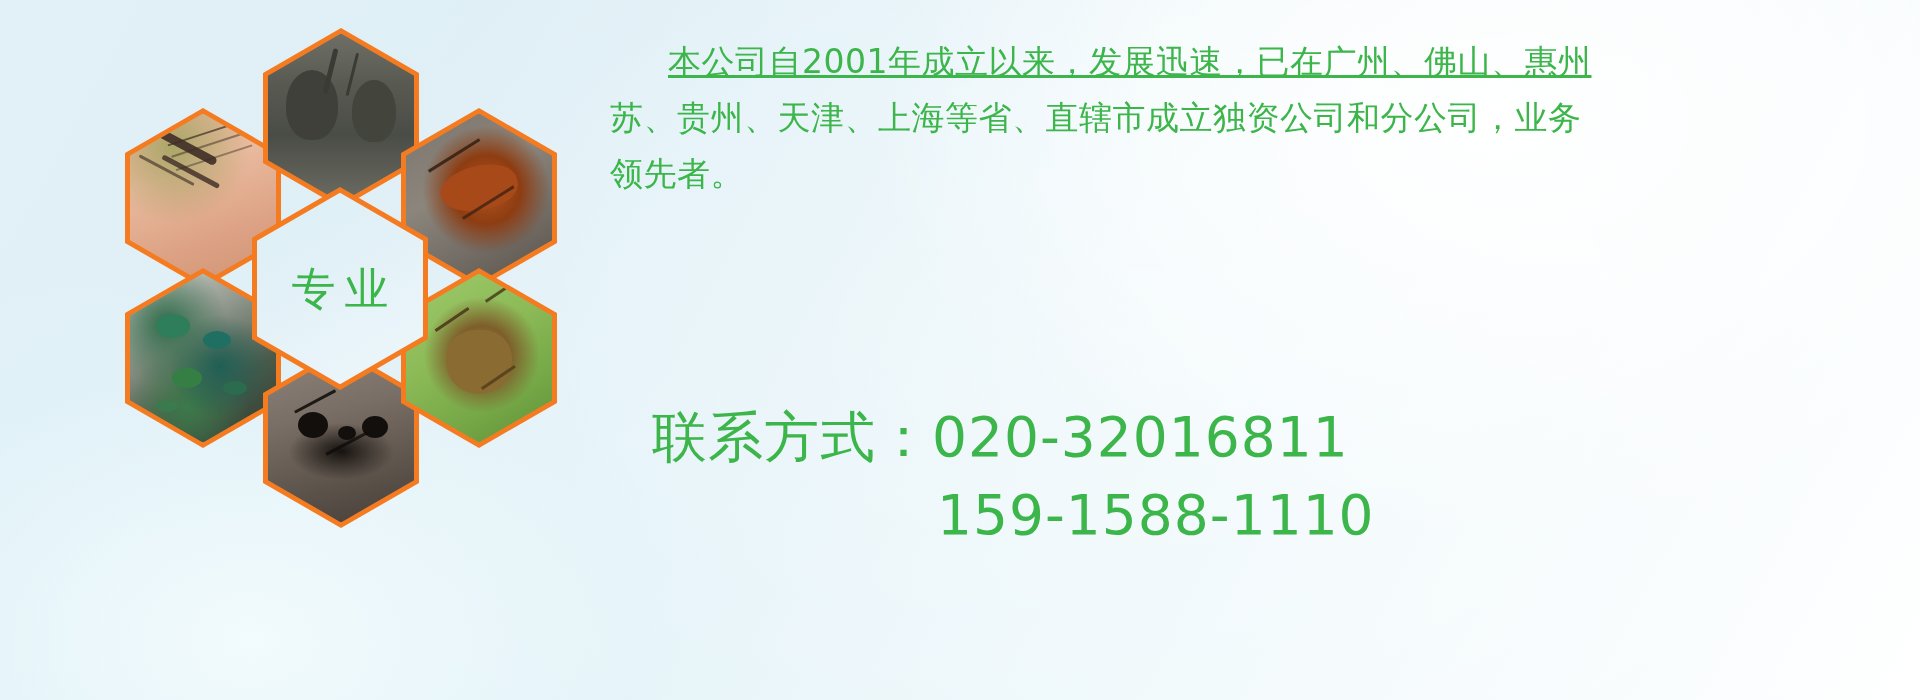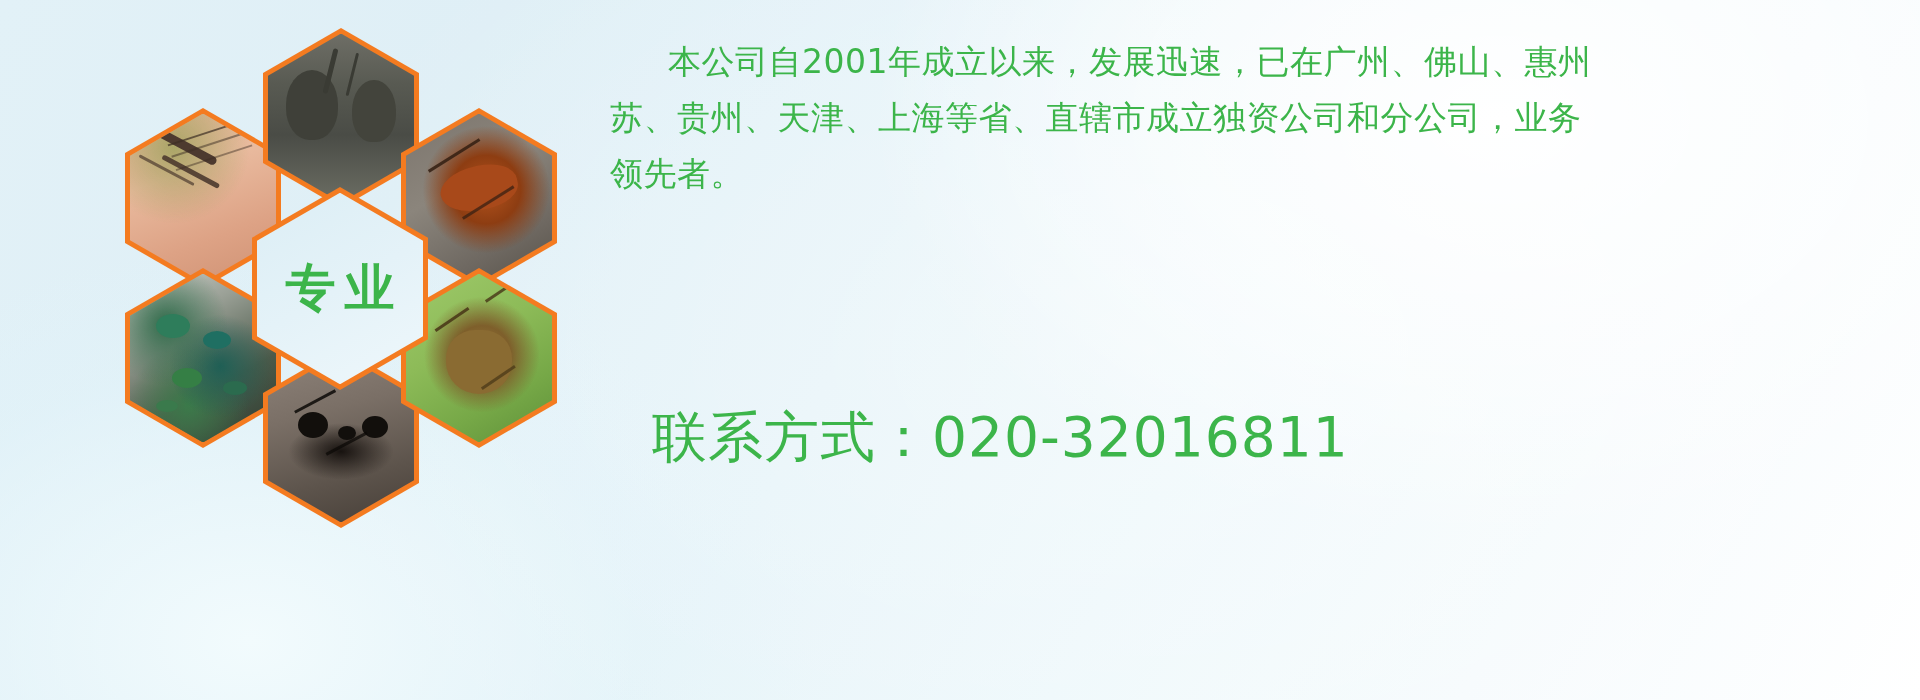--- a/index.html
+++ b/index.html
@@ -82,22 +82,22 @@
     clip-path: polygon(50% 0%, 100% 25%, 100% 75%, 50% 100%, 0% 75%, 0% 25%);
     background: linear-gradient(150deg,#dceef5 0%, #e4f2f8 50%, #eef7fb 100%);
     display: flex;
     flex-direction: column;
     align-items: center;
     justify-content: center;
     gap: 6px;
   }
   .hex-word {
     color: #3cb54a;
-    font-size: 50px;
-    font-weight: 700;
+    font-size: 44px;
+    font-weight: 400;
     letter-spacing: 9px;
     text-indent: 9px;
     line-height: 1.18;
     font-family: "DejaVu Sans", "Liberation Sans", sans-serif;
   }
 
   
   .art-mosquito {
     background:
       radial-gradient(circle at 30% 20%, rgba(120,150,60,0.55) 0%, rgba(120,150,60,0) 45%),
@@ -219,21 +219,21 @@
   }
   .para-line {
     color: #3cb54a;
     font-size: 33px;
     line-height: 56px;
     font-weight: 500;
     letter-spacing: 0.5px;
     white-space: nowrap;
     font-family: "DejaVu Sans", "Liberation Sans", sans-serif;
   }
-  .para-line.indent { padding-left: 58px; }
+  .para-line.indent { padding-left: 58px; text-decoration: underline; }
 
   #contact-block {
     position: absolute;
     left: 620px;
     top: 398px;
     z-index: 4;
   }
   .contact-line {
     color: #3cb54a;
     font-size: 55px;
@@ -297,15 +297,16 @@
   </div>
 
   <div id="copy-block">
     <div class="para-line indent">本公司自2001年成立以来，发展迅速，已在广州、佛山、惠州</div>
     <div class="para-line">苏、贵州、天津、上海等省、直辖市成立独资公司和分公司，业务</div>
     <div class="para-line">领先者。</div>
   </div>
 
   <div id="contact-block">
     <div class="contact-line">联系方式：020-32016811</div>
+    <div class="contact-line second">159-1588-1110</div>
   </div>
 
 </div>
 
 </body></html>

